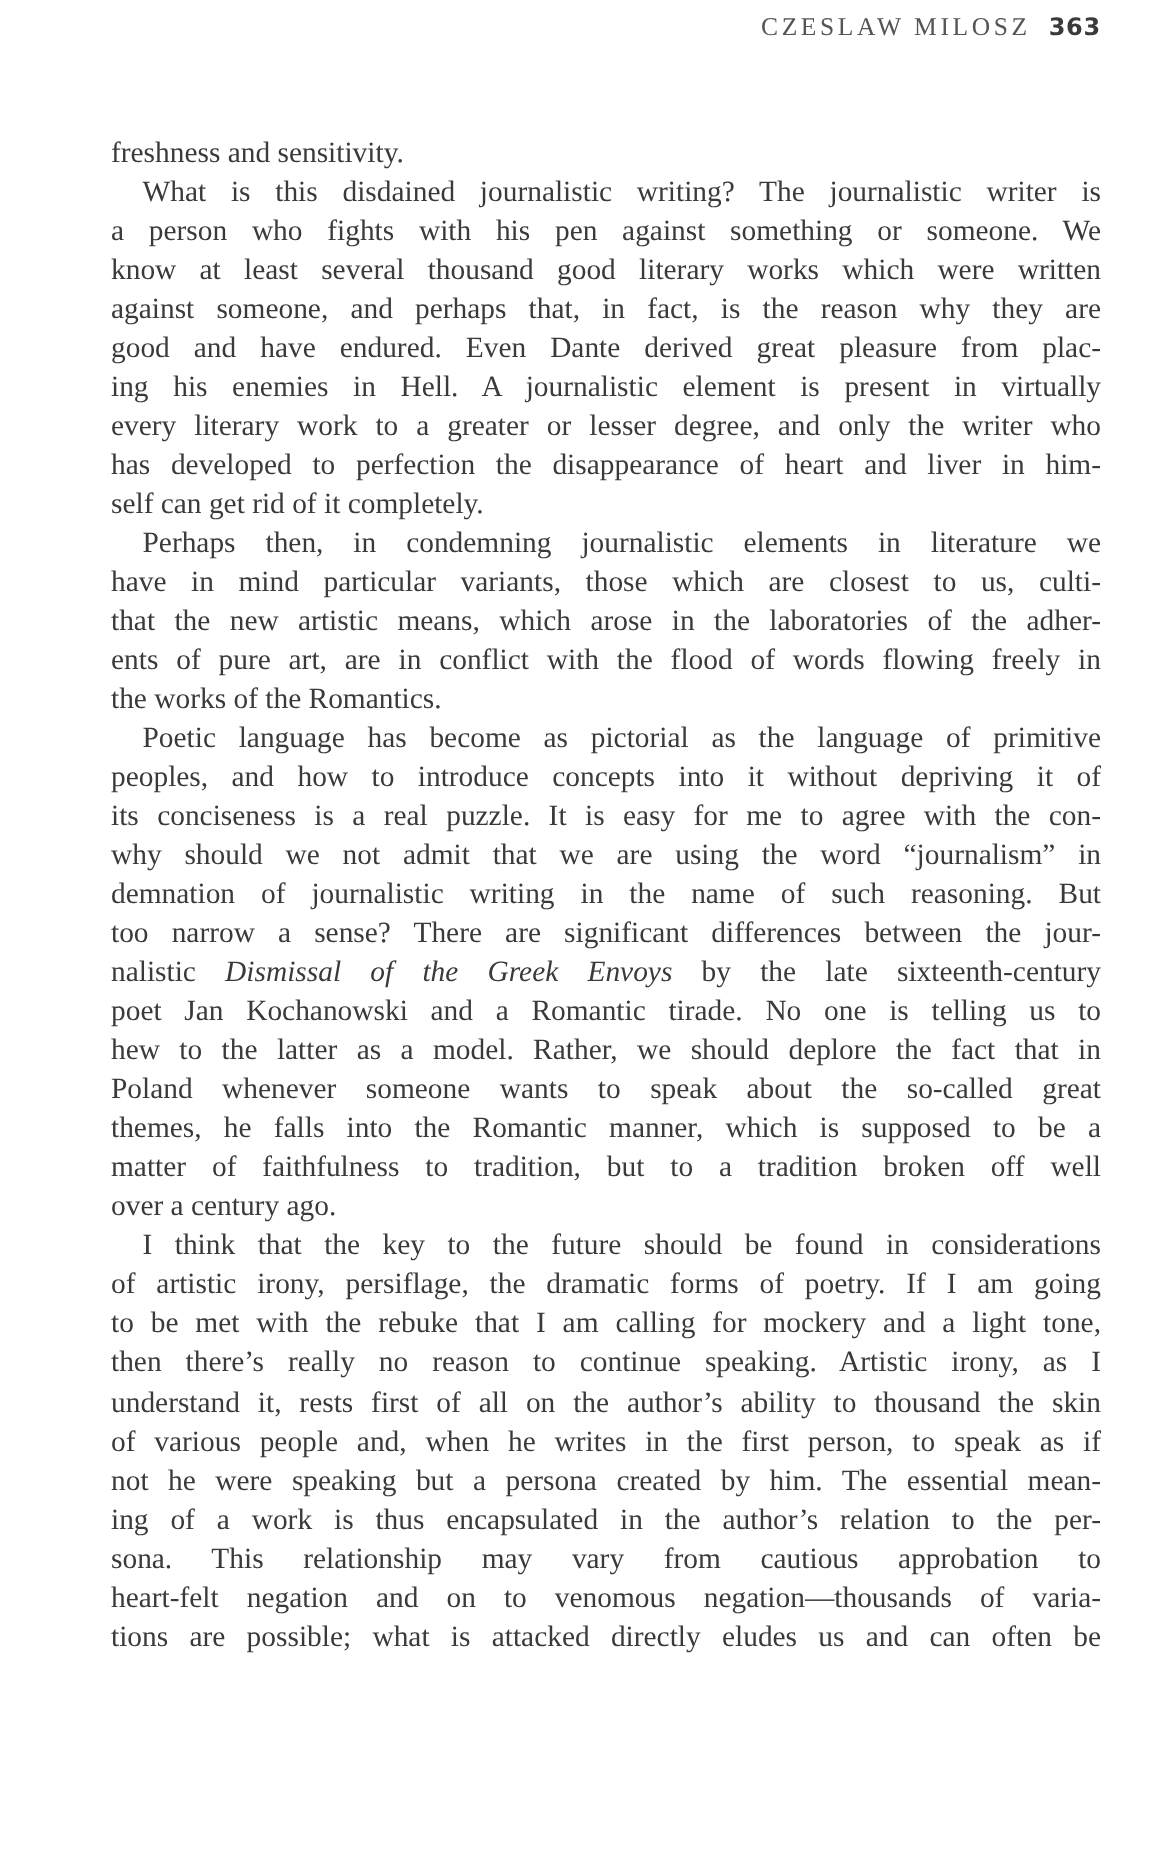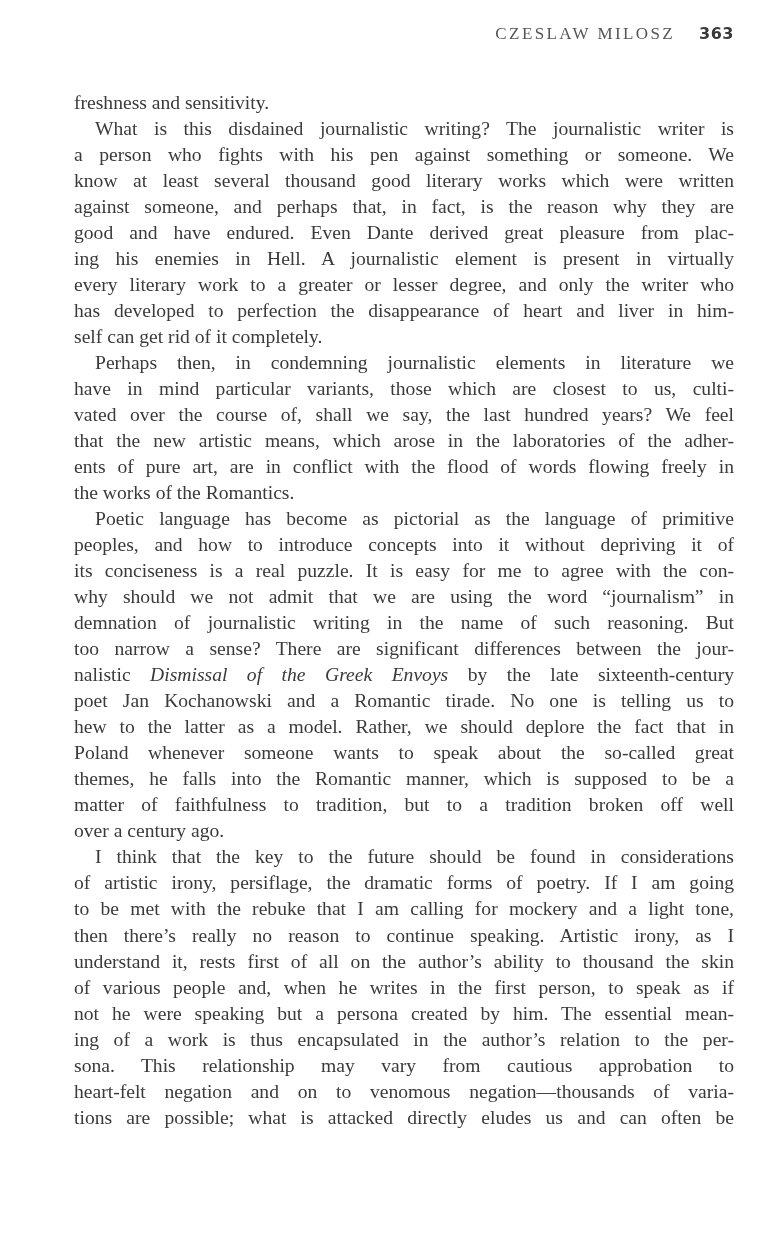--- a/index.html
+++ b/index.html
@@ -15,35 +15,34 @@
       font-family: "Liberation Serif", "DejaVu Serif", serif;
       color: #3a3a3a;
     }
     .running-head {
       position: absolute;
       top: 8px;
       right: 48px;
       height: 24px;
       display: flex;
       align-items: baseline;
-      gap: 24px;
+      gap: 12px;
     }
     .running-head .author {
       font-family: "Liberation Serif", serif;
       font-size: 17px;
       letter-spacing: 2.4px;
       color: #555555;
     }
     .running-head .page-num {
       font-family: "DejaVu Sans", "Liberation Sans", sans-serif;
       font-weight: bold;
       font-size: 16px;
       letter-spacing: 0.5px;
       color: #3a3a3a;
-      margin-top: 16px;
     }
     .body-text {
       position: absolute;
       left: 74px;
       top: 90px;
       width: 660px;
     }
     .line {
       display: block;
       height: 26.02px;
@@ -87,21 +86,20 @@
     <span class="line">good and have endured. Even Dante derived great pleasure from plac-</span>
     <span class="line">ing his enemies in Hell. A journalistic element is present in virtually</span>
     <span class="line">every literary work to a greater or lesser degree, and only the writer who</span>
     <span class="line">has developed to perfection the disappearance of heart and liver in him-</span>
     <span class="line last">self can get rid of it completely.</span>
   </div>
 
   <div>
     <span class="line indent">Perhaps then, in condemning journalistic elements in literature we</span>
     <span class="line">have in mind particular variants, those which are closest to us, culti-</span>
-    <span class="line">vated over the course of, shall we say, the last hundred years? We feel</span>
     <span class="line">that the new artistic means, which arose in the laboratories of the adher-</span>
     <span class="line">ents of pure art, are in conflict with the flood of words flowing freely in</span>
     <span class="line last">the works of the Romantics.</span>
   </div>
 
   <div>
     <span class="line indent">Poetic language has become as pictorial as the language of primitive</span>
     <span class="line">peoples, and how to introduce concepts into it without depriving it of</span>
     <span class="line">its conciseness is a real puzzle. It is easy for me to agree with the con-</span>
     <span class="line">why should we not admit that we are using the word “journalism” in</span>

